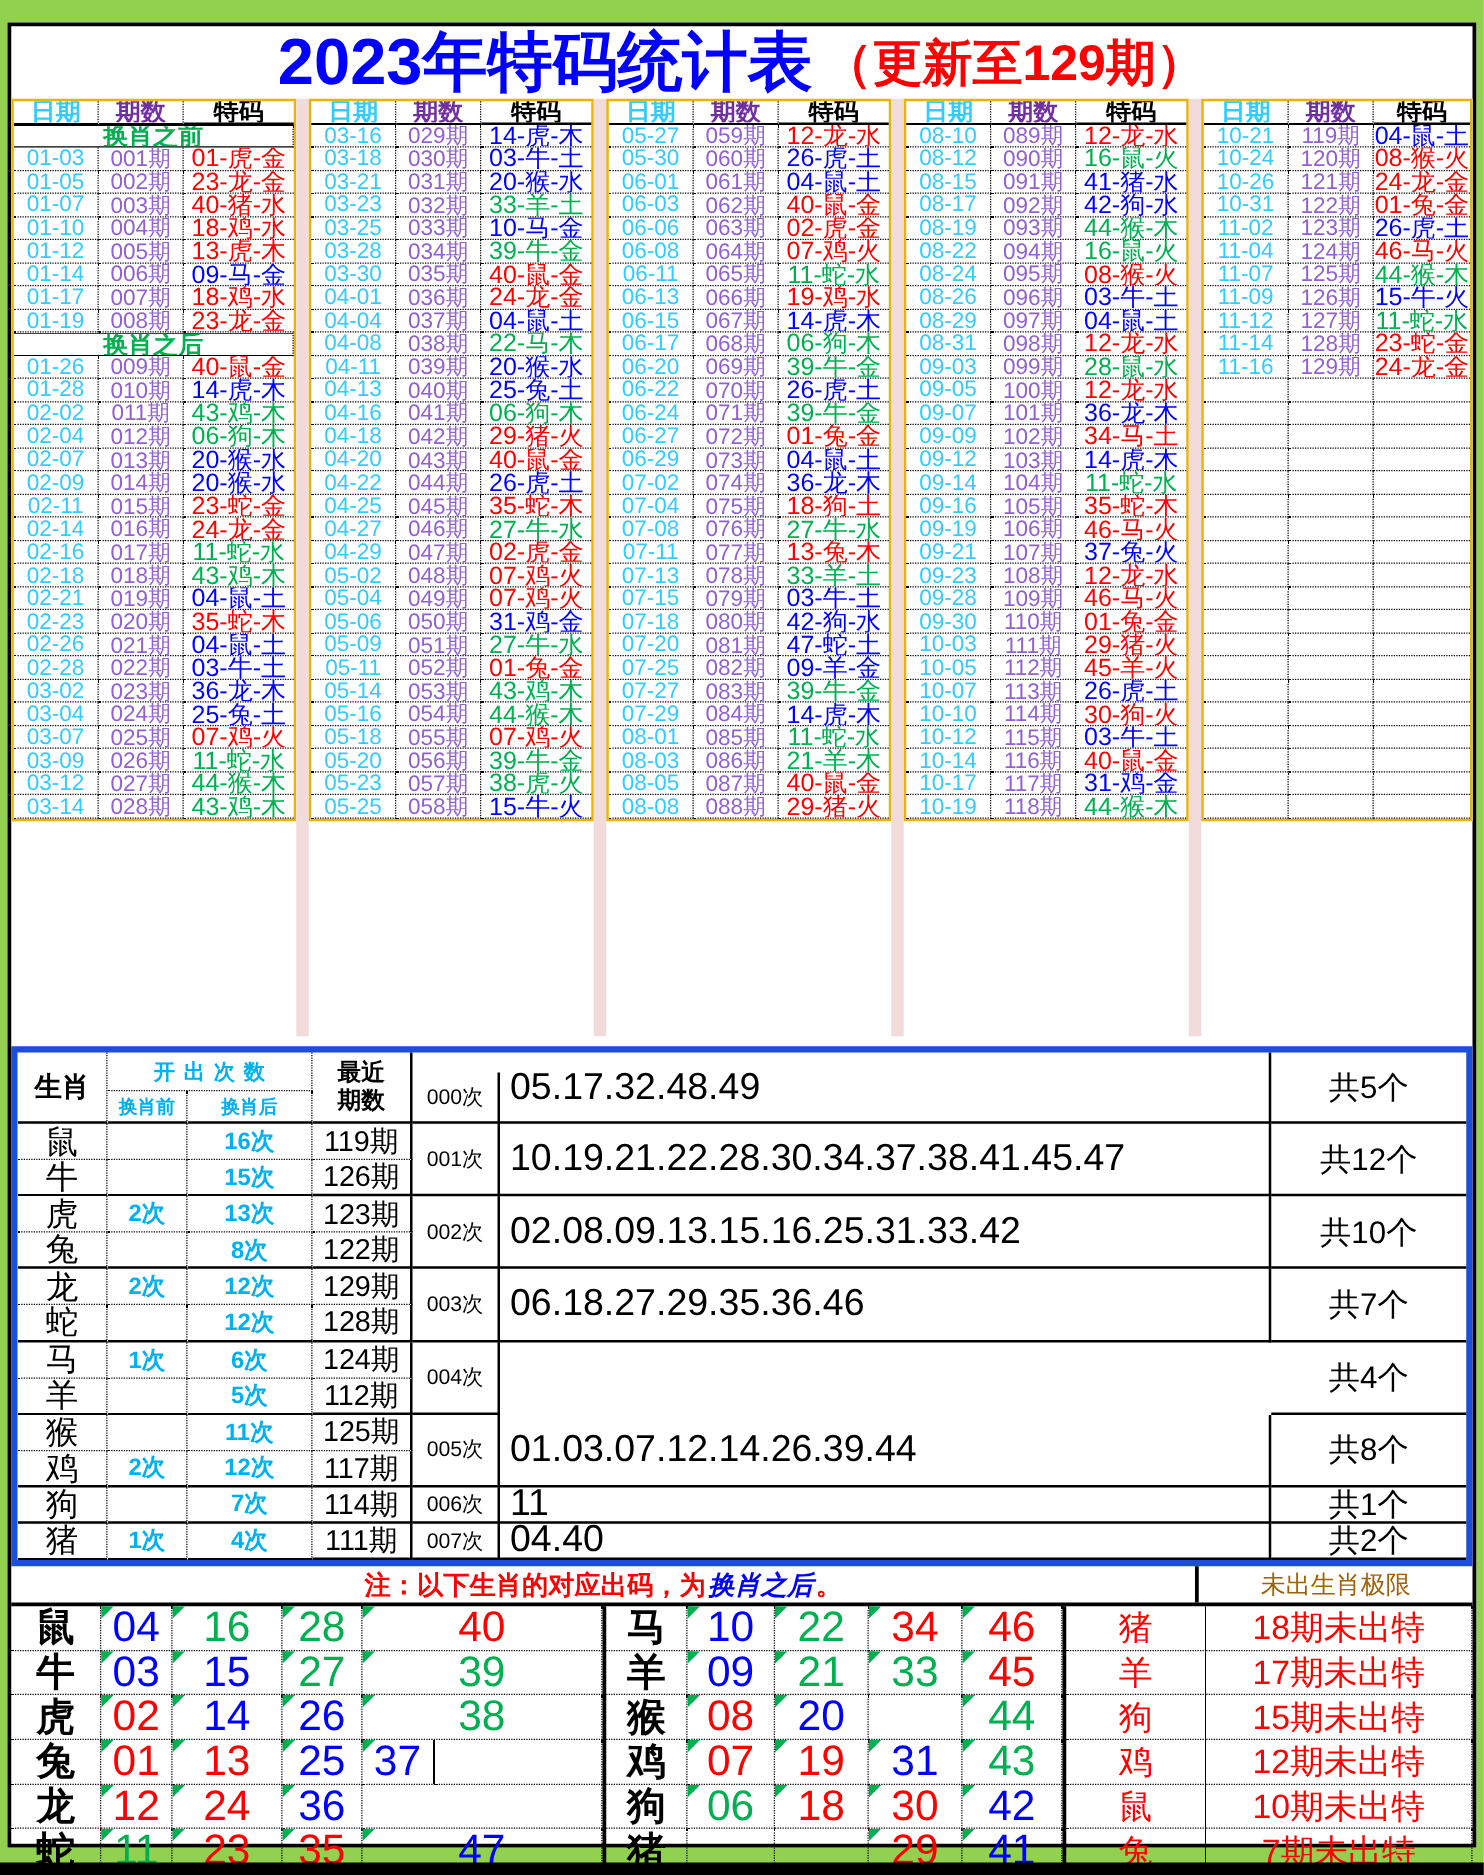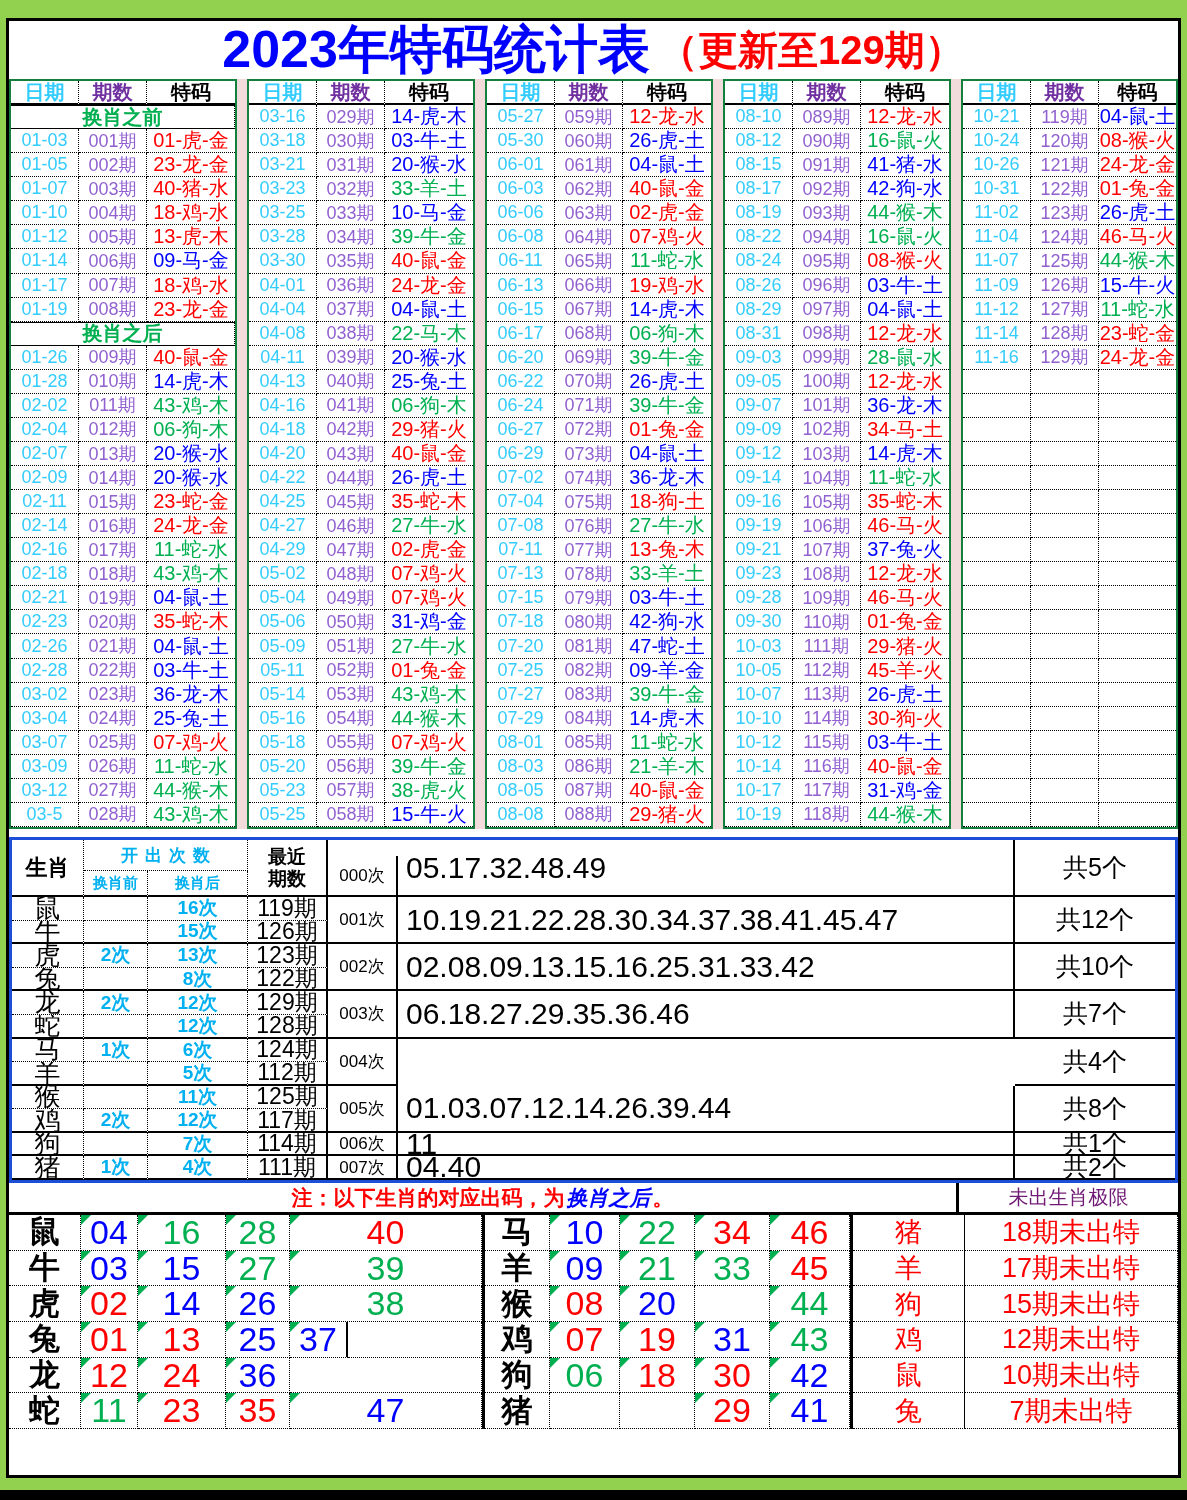--- a/index.html
+++ b/index.html
@@ -18,21 +18,21 @@
   }
 
   
   .title { height:58px; display:flex; align-items:center; justify-content:center; gap:8px; }
   .t-main { color:#0000FF; font-size:52px; font-weight:bold; }
   .t-suffix { color:#FF0000; font-size:40px; font-weight:bold; }
 
   
   .top-table { height:750px; display:flex; margin-bottom:8px; }
   .group {
-    flex:0 0 228px; height:750px; border:2px solid #15803d;
+    flex:0 0 228px; height:578px; border:2px solid #eab308;
     display:grid; grid-template-columns:68px 68px 1fr; grid-template-rows:repeat(31,1fr);
     background:#fff;
   }
   .group.last { flex:1; }
   .sep { flex:0 0 10px; background:#F2DCDB; height:750px; }
   .cell {
     display:flex; align-items:center; justify-content:center;
     border-right:1px dotted #000; border-bottom:1px dotted #000;
     overflow:hidden; white-space:nowrap;
   }
@@ -48,21 +48,21 @@
   .cyan { color:#33CCFF; }
   .purple { color:#9161D1; }
   .hd.purple { color:#7030A0; }
   .red { color:#FF0000; }
   .blue { color:#0000FF; }
   .green { color:#00B050; }
   .lblue { color:#00B0F0; }
 
   
   .stats {
-    height:346px; border:3px solid #1d4ed8;
+    height:416px; border:5px solid #1d4ed8;
     display:grid;
     grid-template-columns:72px 64px 100px 80px 70px 617px 1fr;
     grid-template-rows:31px 26px repeat(12,1fr);
   }
   .st-cell {
     display:flex; align-items:center; justify-content:center;
     border-right:1px dotted #000; border-bottom:1px dotted #000;
     overflow:hidden; white-space:nowrap;
   }
   .sb { border-bottom:2px solid #000; }
@@ -83,21 +83,21 @@
   
   .note-row { height:32px; display:flex; border-bottom:3px solid #000; }
   .note-left {
     width:950px; border-right:3px solid #000;
     display:flex; align-items:flex-end; justify-content:center;
     font-size:21px; color:#FF0000; font-weight:bold;
   }
   .note-left .hl { color:#0000FF; font-style:italic; padding:0 2px; }
   .note-right {
     flex:1; display:flex; align-items:center; justify-content:center;
-    font-size:20px; color:#701a75;text-align:center;
+    font-size:20px; color:#a16207;text-align:center;
   }
 
   
   .bottom { height:214px; display:flex; }
   .bl {
     width:476px; height:214px; border-right:3px solid #000;
     display:grid; grid-template-columns:72px 57px 88px 64px 58px 1fr;
     grid-template-rows:repeat(6,1fr);
   }
   .br {
@@ -214,21 +214,21 @@
         <div class="cell codev lastcol blue">25-兔-土</div>
         <div class="cell datev cyan">03-07</div>
         <div class="cell periodv purple">025期</div>
         <div class="cell codev lastcol red">07-鸡-火</div>
         <div class="cell datev cyan">03-09</div>
         <div class="cell periodv purple">026期</div>
         <div class="cell codev lastcol green">11-蛇-水</div>
         <div class="cell datev cyan">03-12</div>
         <div class="cell periodv purple">027期</div>
         <div class="cell codev lastcol green">44-猴-木</div>
-        <div class="cell datev cyan">03-5</div>
+        <div class="cell datev cyan">03-14</div>
         <div class="cell periodv purple">028期</div>
         <div class="cell codev lastcol green">43-鸡-木</div>
       </div>
       <div class="sep"></div>
       <div class="group">
         <div class="cell hd cyan">日期</div>
         <div class="cell hd purple">期数</div>
         <div class="cell hd lastcol">特码</div>
         <div class="cell datev cyan">03-16</div>
         <div class="cell periodv purple">029期</div>

